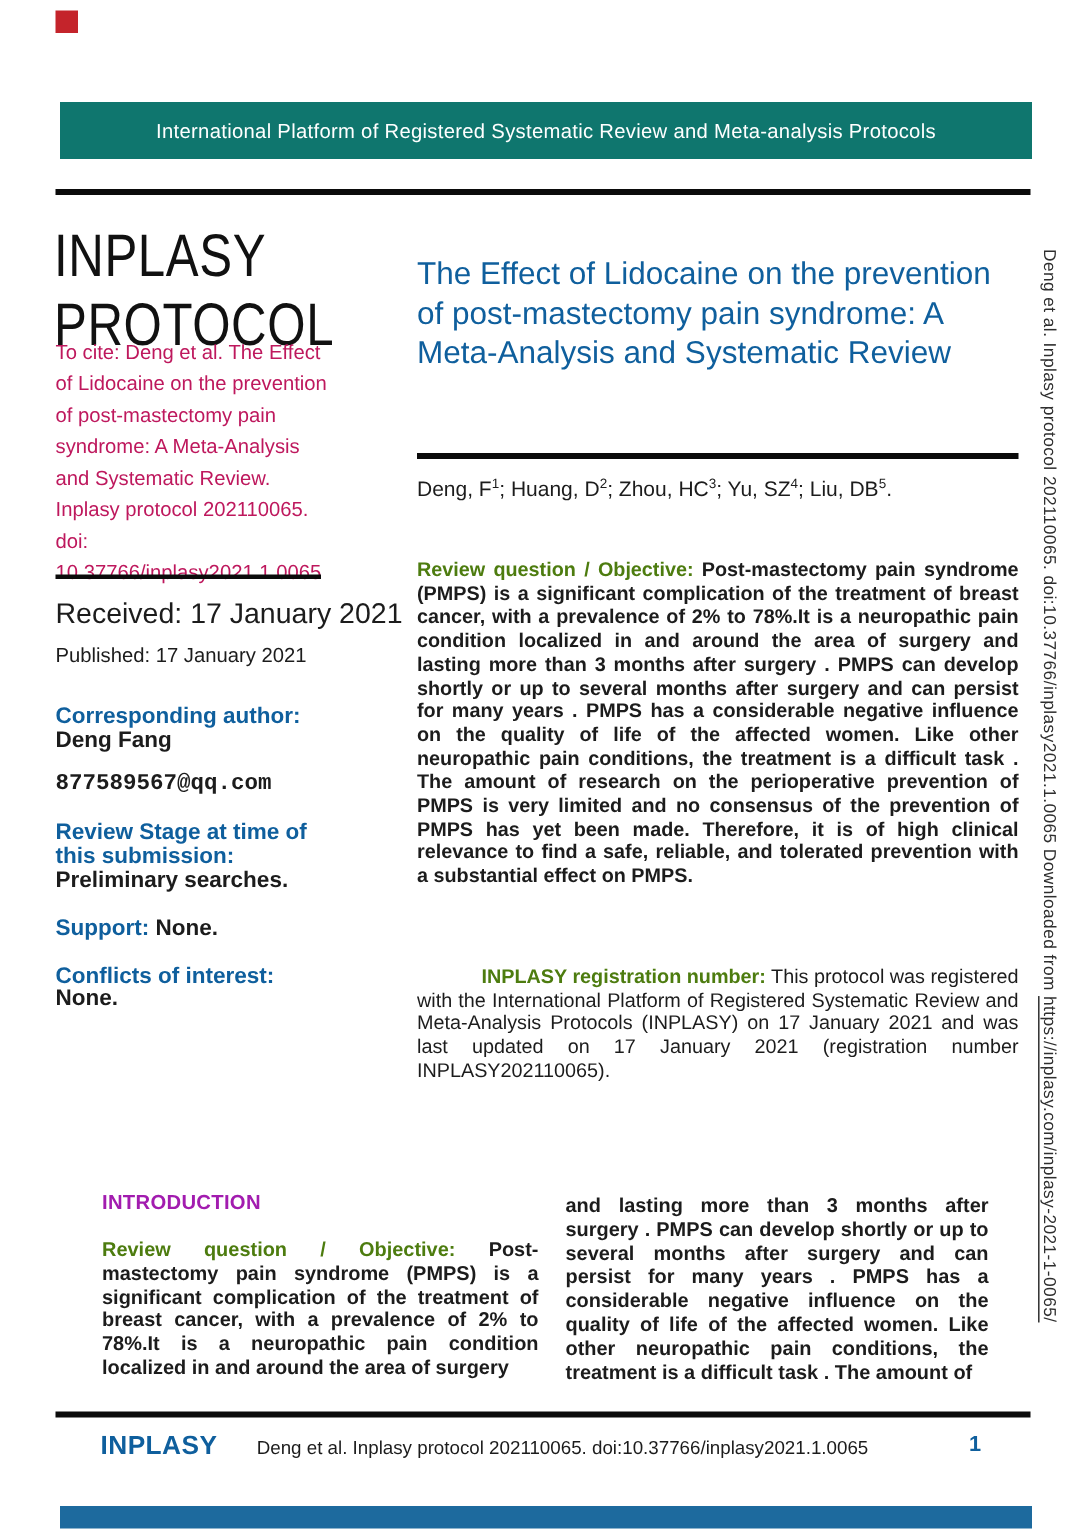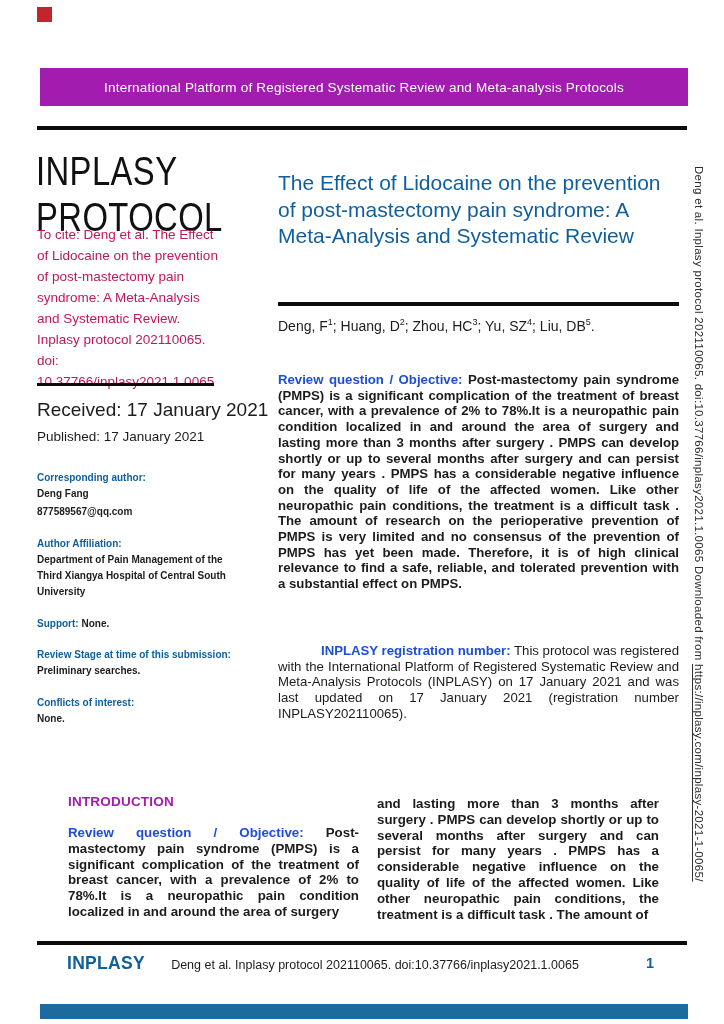--- a/index.html
+++ b/index.html
@@ -2,41 +2,41 @@
 <html><head>
 <meta charset="utf-8">
 <style>
   html,body{margin:0;padding:0;background:#e8e8e8;}
   .page{
     position:relative;width:724px;height:1024px;background:#ffffff;
     font-family:"Liberation Sans",sans-serif;color:#1c1c1c;overflow:hidden;
     margin:0 auto;
   }
   .abs{position:absolute;}
-  .blue{color:#1d4ed8;}
+  .blue{color:#4d7c0f;}
   .bold{font-weight:bold;padding-left:43px;}
   .just{text-align:justify;}
   
   .red-marker{left:37px;top:7px;width:15px;height:15px;background:#c4242b;}
-  .banner{left:40px;top:68px;width:648px;height:38px;background:#a21caf;
+  .banner{left:40px;top:68px;width:648px;height:38px;background:#0f766e;
     display:flex;align-items:center;justify-content:center;}
   .banner span{color:#ffffff;font-size:13.5px;letter-spacing:.2px;}
   .rule{background:#0b0b0b;}
   .rule-top{left:37px;top:126px;width:650px;height:4px;}
   
   .masthead{left:36px;top:148px;font-size:40px;line-height:46px;color:#111;
     transform:scaleX(.82);transform-origin:left top;white-space:nowrap;letter-spacing:.5px;}
   .tocite{left:37px;top:224px;width:186px;font-size:13.5px;line-height:21px;color:#be185d;}
   .rule-left{left:37px;top:383px;width:177px;height:3px;}
   .date-received{left:37px;top:399px;font-size:19px;}
   .date-published{left:37px;top:429px;font-size:13.5px;}
-  .info{left:37px;top:470px;width:196px;font-size:10px;line-height:15.8px;font-weight:bold;}
+  .info{left:37px;top:470px;width:196px;font-size:15px;line-height:15.8px;font-weight:bold;}
   .info .block{margin-bottom:16px;}
   .info .lbl{color:#0f5f9d;}
-  .email-block{margin-top:2px;margin-bottom:17px;}
+  .email-block{margin-top:13px;margin-bottom:17px;font-family:Liberation Mono, monospace;}
   
   .title{left:278px;top:170px;width:401px;font-size:21px;line-height:26.5px;
     font-weight:normal;color:#0f5f9d;}
   .rule-right{left:278px;top:302px;width:401px;height:3.5px;}
   .authors{left:278px;top:317px;width:401px;font-size:14px;color:#1c1c1c;}
   .authors sup{font-size:9px;}
   .objective{left:278px;top:372px;width:401px;font-size:13.2px;line-height:15.7px;font-weight:bold;}
   .registration{left:278px;top:643px;width:401px;font-size:13.2px;line-height:15.7px;}
   
   .intro-heading{left:68px;top:794px;font-size:13.5px;font-weight:bold;color:#a21caf;letter-spacing:.2px;}
@@ -78,30 +78,26 @@
   <div class="abs date-received">Received: 17 January 2021</div>
   <div class="abs date-published">Published: 17 January 2021</div>
 
   <div class="abs info">
     <div class="block">
       <div class="lbl">Corresponding author:</div>
       <div>Deng Fang</div>
       <div class="email-block">877589567@qq.com</div>
     </div>
     <div class="block">
-      <div class="lbl">Author Affiliation:</div>
-      <div>Department of Pain Management of the Third Xiangya Hospital of Central South University</div>
+      <span class="lbl">Review Stage at time of this submission:</span>
+      <span>Preliminary searches.</span>
     </div>
     <div class="block">
       <span class="lbl">Support:</span>
       <span>None.</span>
-    </div>
-    <div class="block">
-      <span class="lbl">Review Stage at time of this submission:</span>
-      <span>Preliminary searches.</span>
     </div>
     <div class="block">
       <div class="lbl">Conflicts of interest:</div>
       <div>None.</div>
     </div>
   </div>
 
   <div class="abs title">The Effect of Lidocaine on the prevention of post-mastectomy pain syndrome: A Meta-Analysis and Systematic Review</div>
 
   <div class="abs rule rule-right"></div>

